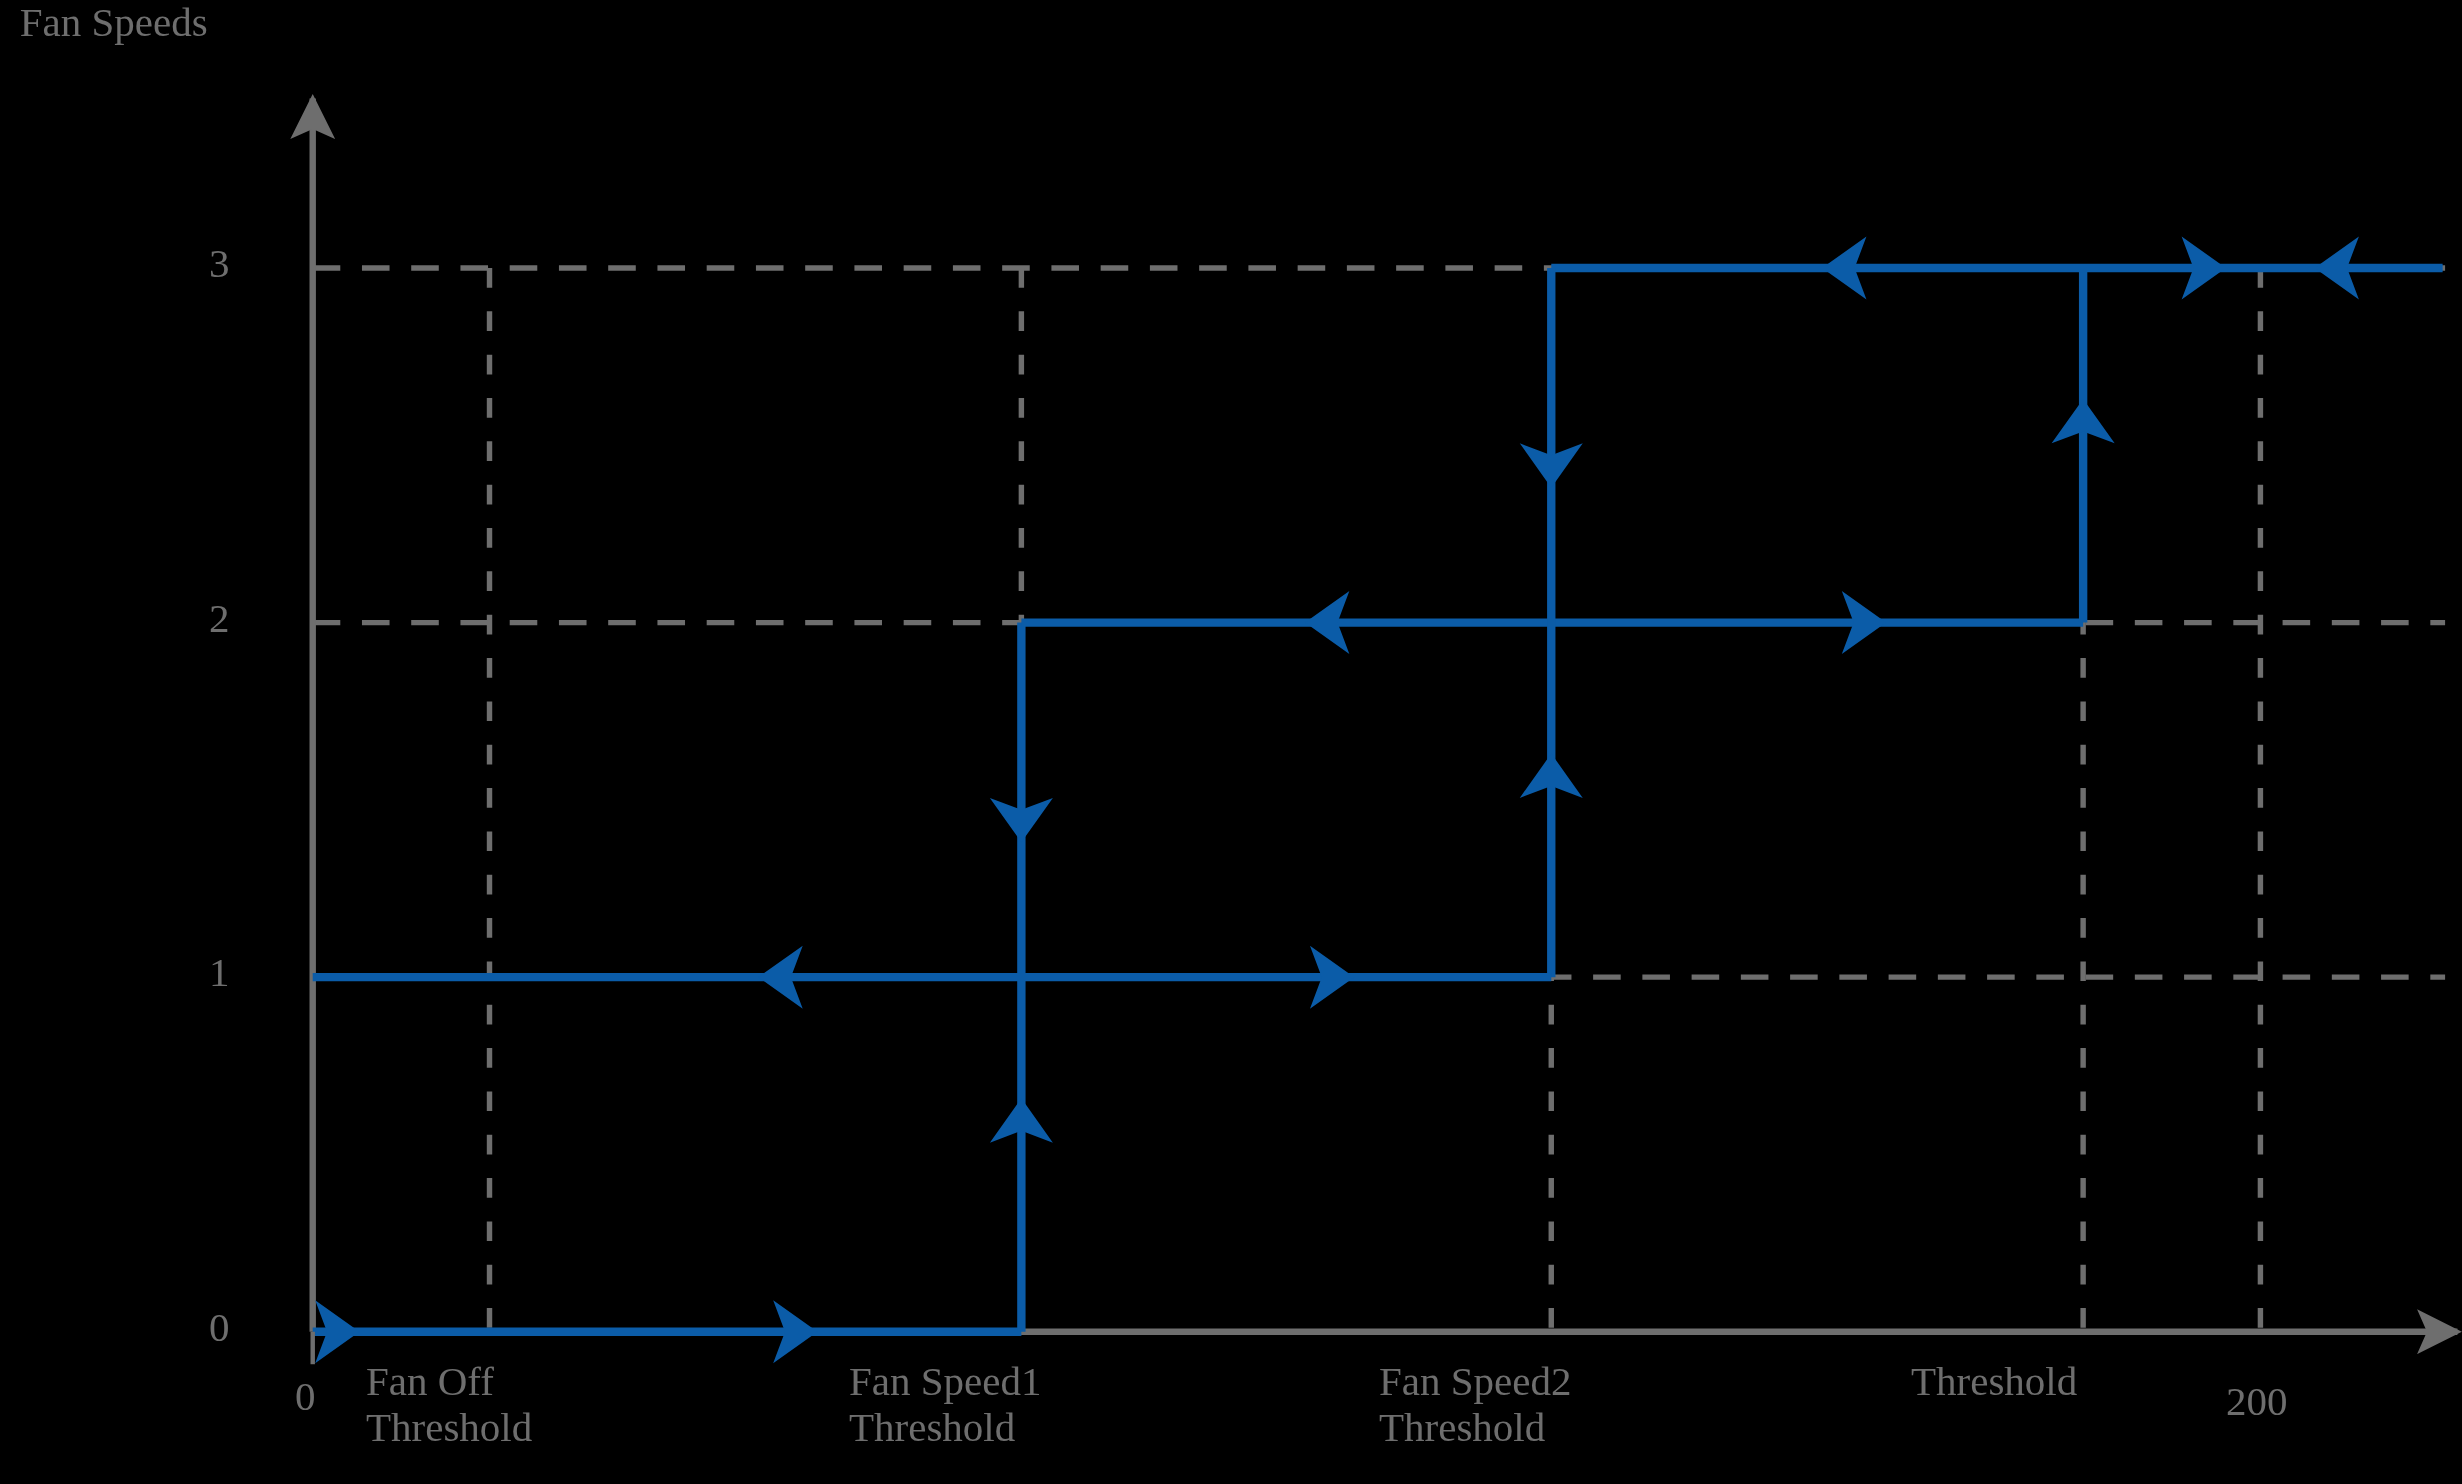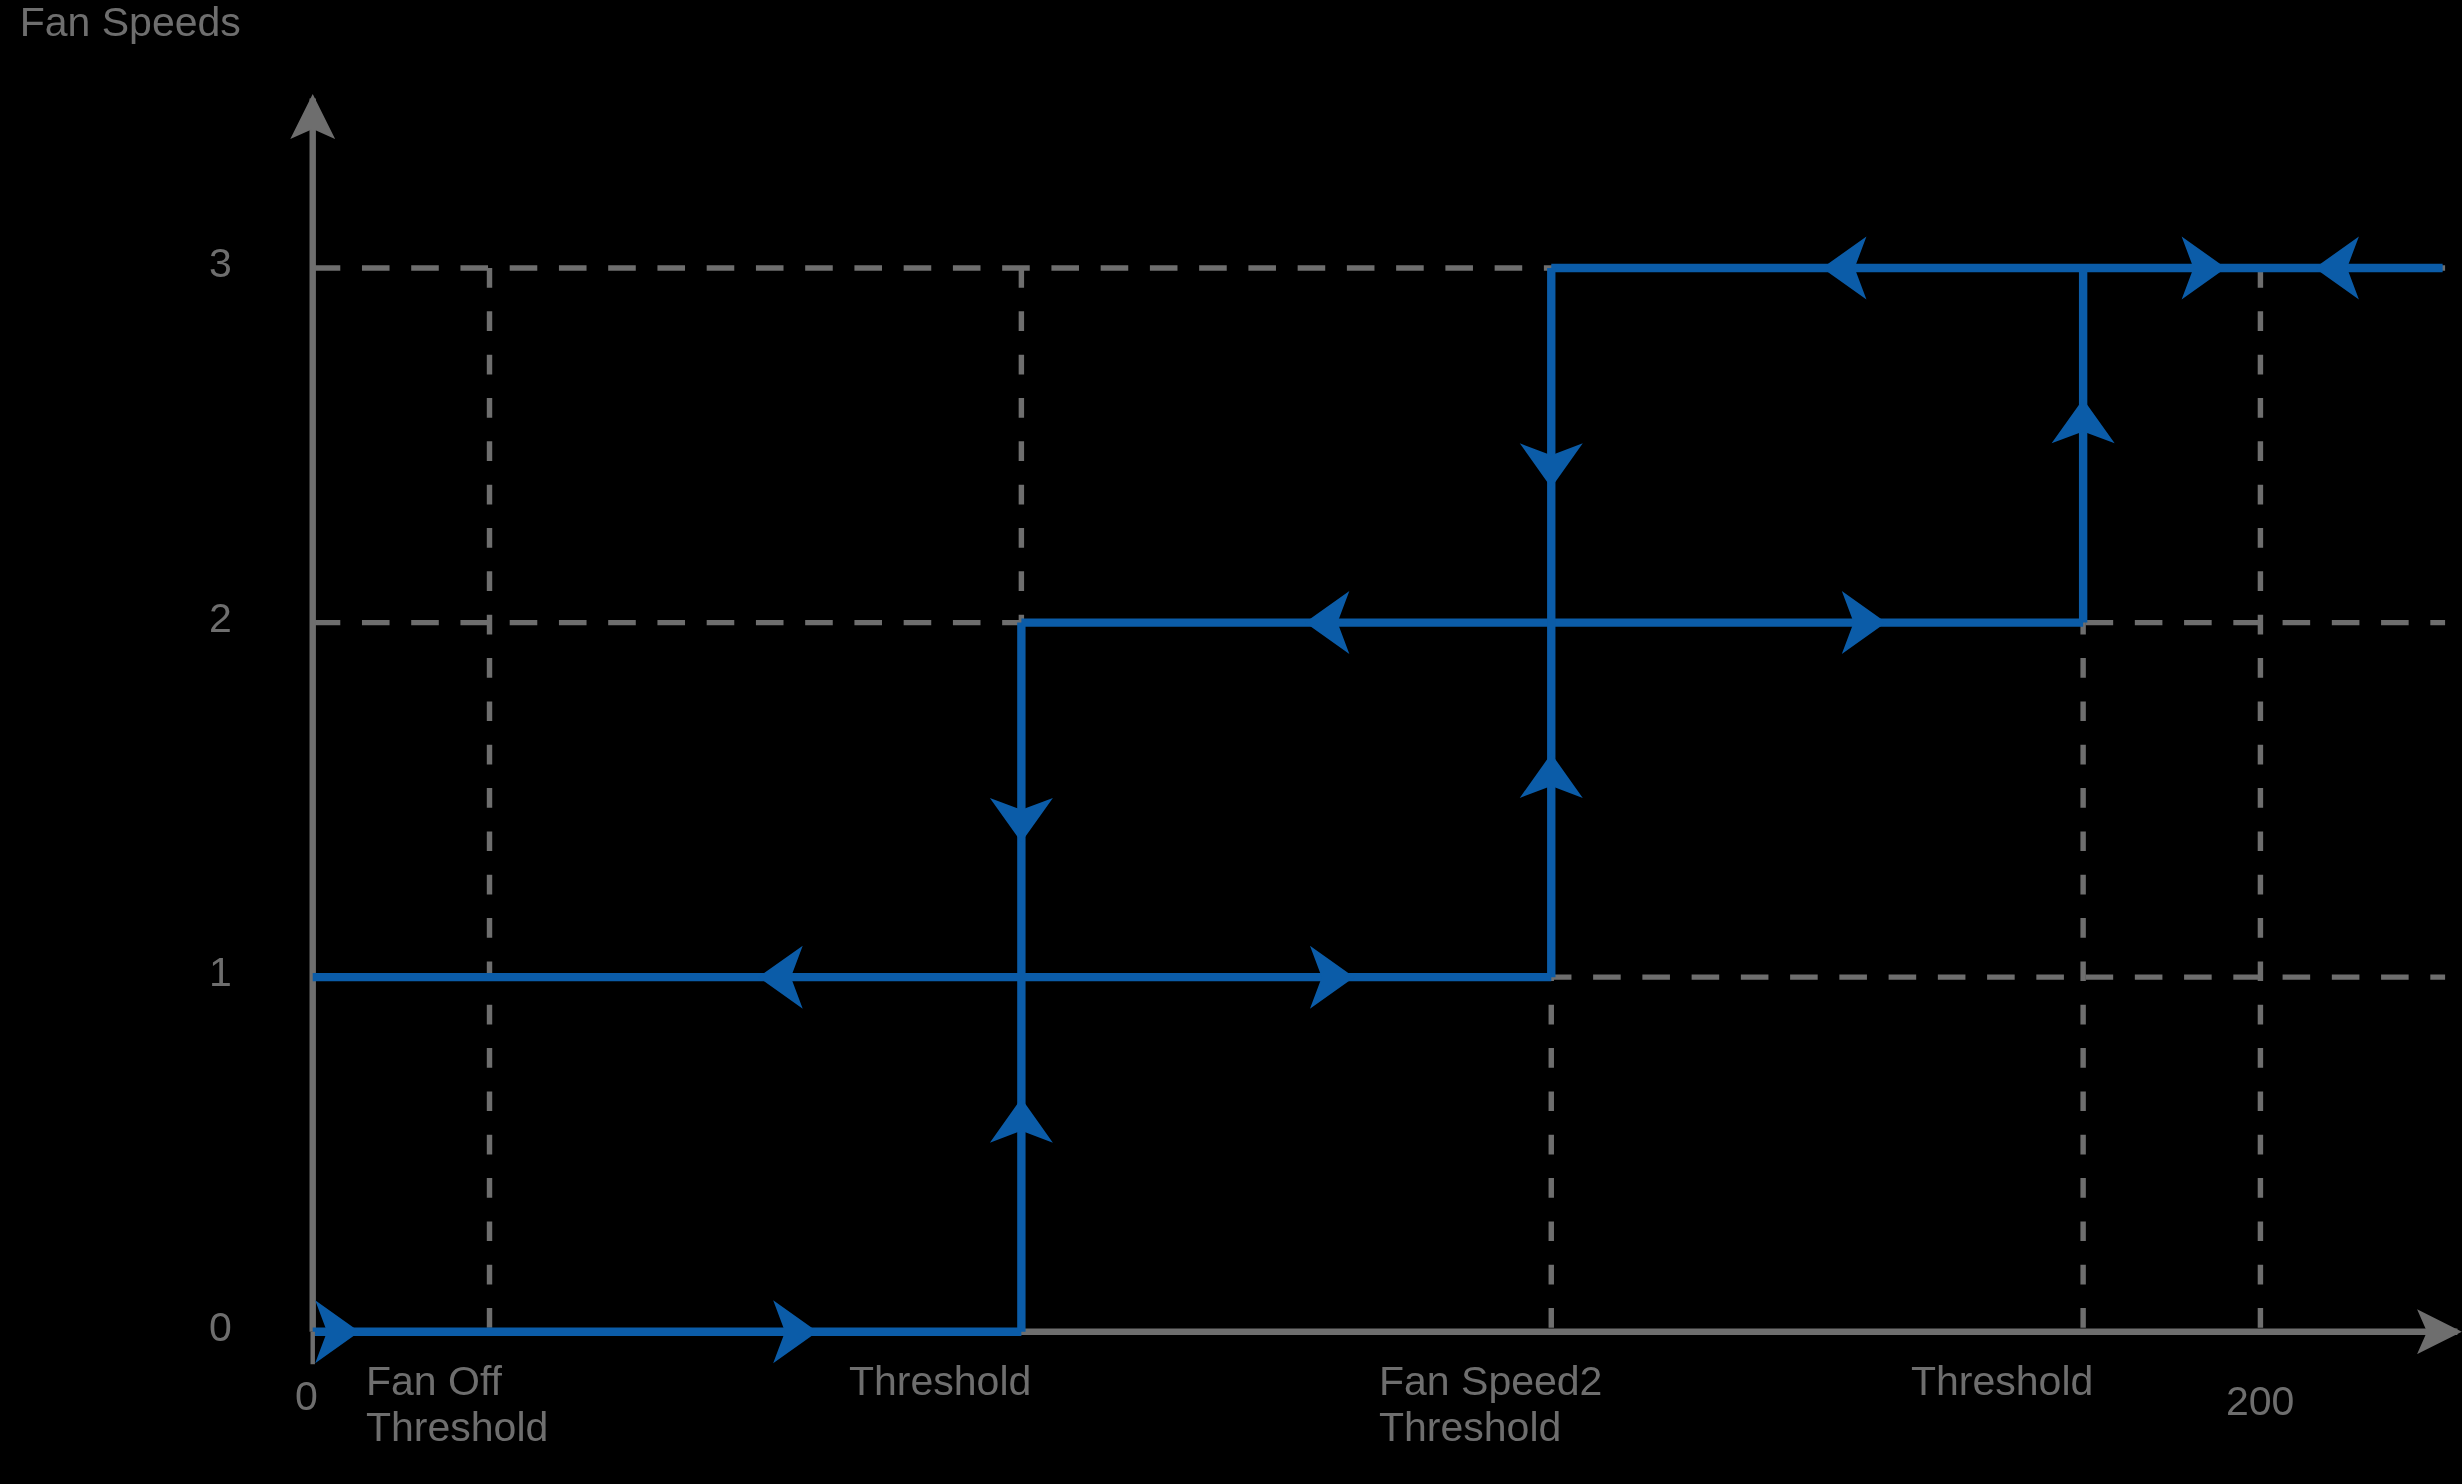--- a/index.html
+++ b/index.html
@@ -1,19 +1,19 @@
 <!DOCTYPE html>
 <html style="font-size:7.9px"><head>
 <meta charset="utf-8">
 <style>
   html,body{margin:0;padding:0;background:#000;}
   body{width:2974px;height:1485px;overflow:hidden;font-family:"DejaVu Sans",sans-serif;}
   #stage{position:relative;width:2974px;height:1485px;background:#000;}
   svg.diagram{position:absolute;left:0;top:0;width:2974px;height:1485px;display:block;}
-  .lbl{position:absolute;color:#6e6e6e;font-family:Liberation Sans, sans-serif;white-space:nowrap;line-height:1.12;}
+  .lbl{position:absolute;color:#6e6e6e;font-family:Liberation Serif, serif;white-space:nowrap;line-height:1.12;}
   .axis-title{font-size:41px;}
   .tick-lbl{font-size:41px;}
   .thr-lbl{font-size:41px;text-align:left;}
 </style>
 </head>
 <body>
 
 <div id="stage">
 
   <svg class="diagram" viewBox="0 0 6039 3015">
@@ -98,20 +98,21 @@
   <div class="lbl tick-lbl" style="left:209px;top:1305px;">0</div>
 
   <div class="lbl tick-lbl" style="left:295px;top:1374px;">0</div>
 
   <div class="lbl thr-lbl" style="left:366px;top:1359px;width:246px;">
     <div>Fan Off</div>
     <div>Threshold</div>
   </div>
 
   <div class="lbl thr-lbl" style="left:849px;top:1359px;width:345px;">
+    <div>Fan Speed1</div>
     <div>Threshold</div>
   </div>
 
   <div class="lbl thr-lbl" style="left:1379px;top:1359px;width:345px;">
     <div>Fan Speed2</div>
     <div>Threshold</div>
   </div>
 
   <div class="lbl thr-lbl" style="left:1911px;top:1359px;width:345px;">
     <div>Threshold</div>

